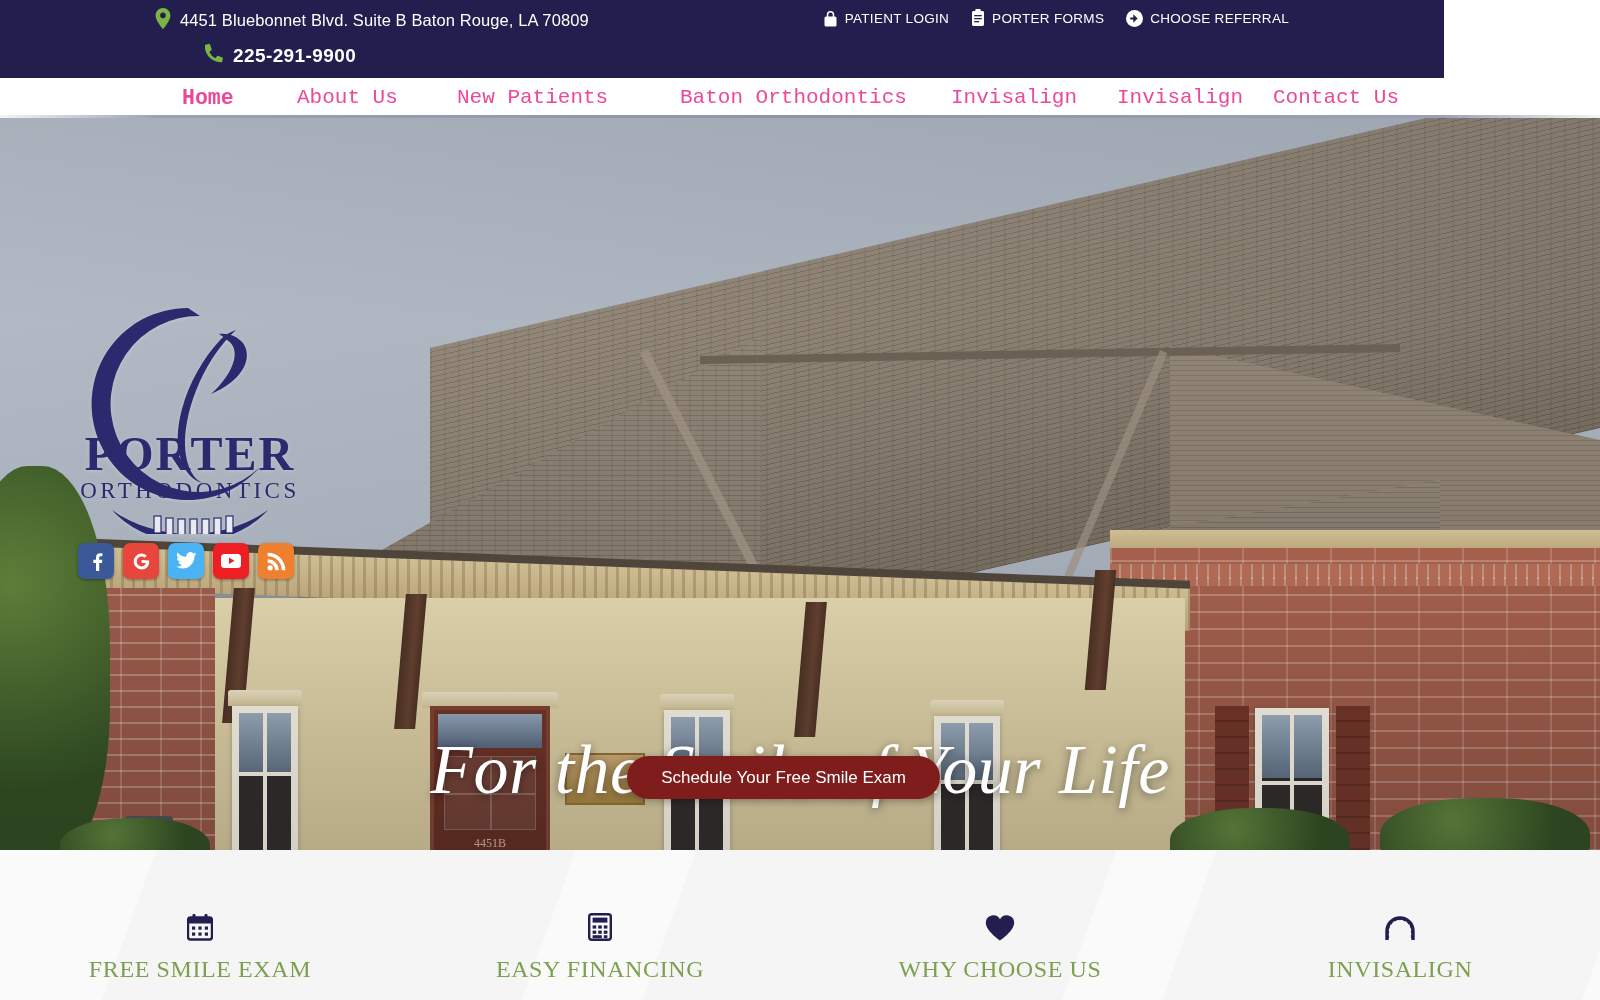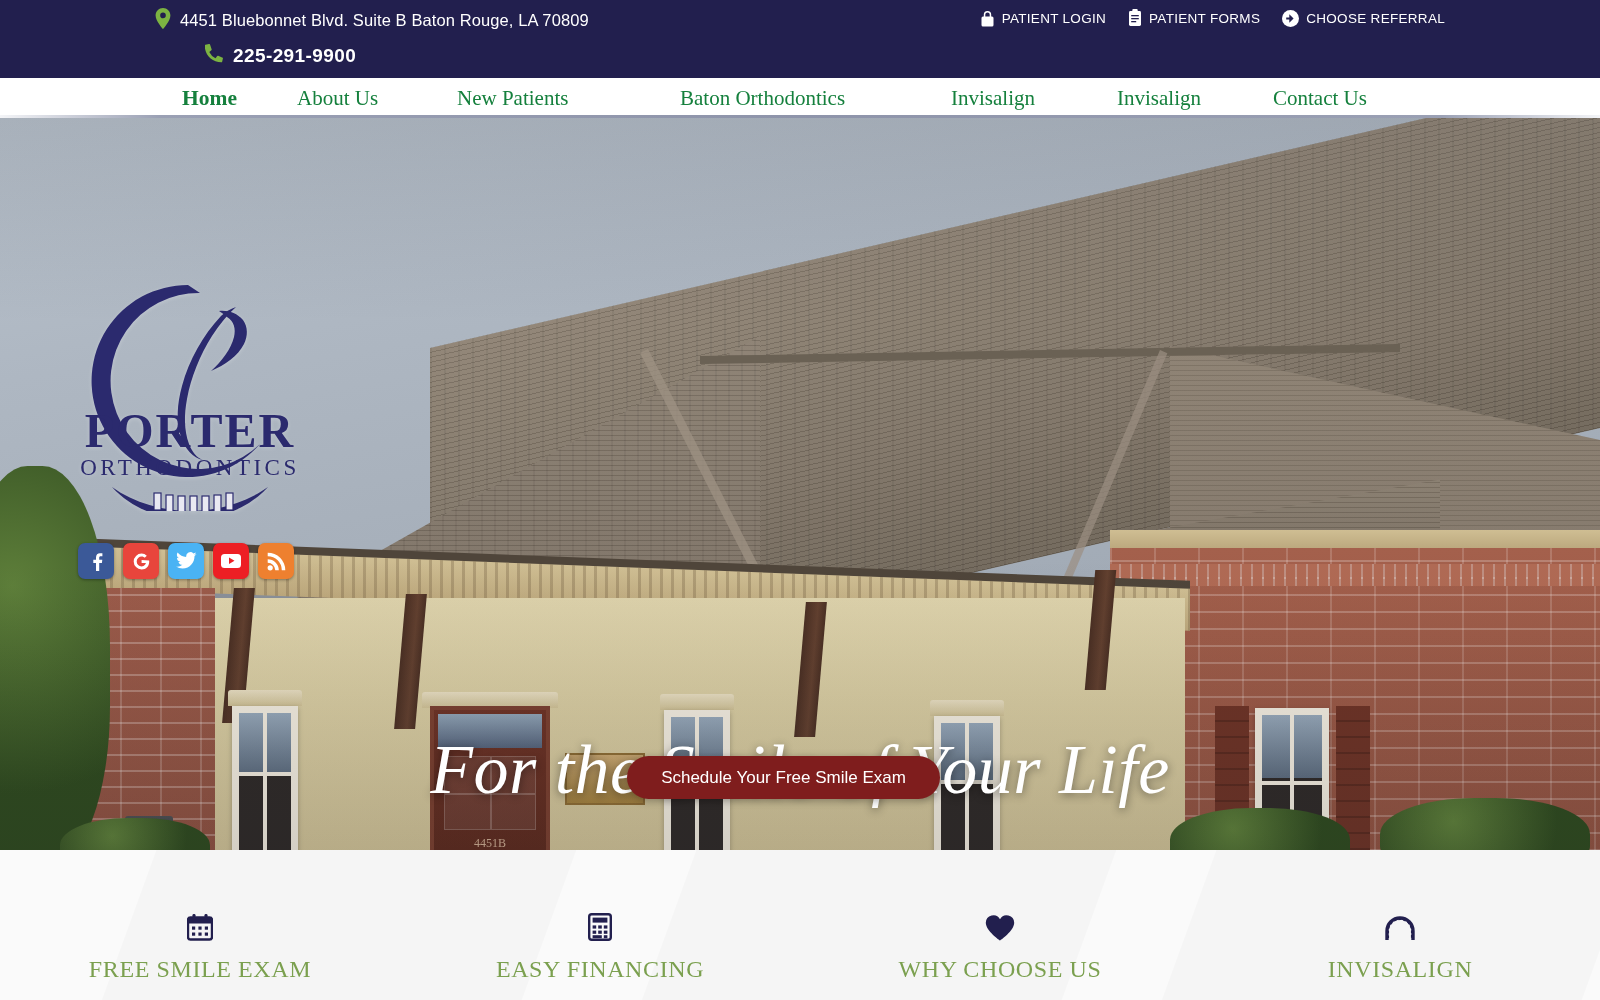--- a/index.html
+++ b/index.html
@@ -6,21 +6,21 @@
   * { margin:0; padding:0; box-sizing:border-box; }
   html,body { width:1600px; height:1000px; overflow:hidden; }
   body {
     font-family:"Liberation Sans", sans-serif;
     background:#ffffff;
   }
 
   
   .topbar{
     position:relative;
-    width:1600px; height:78px;
+    width:1444px; height:78px;
     background:#221f4e;
   }
   .tb-left{
     position:absolute; left:0; top:0; width:760px; height:78px;
   }
   .tb-address{
     position:absolute; left:155px; top:8px;
     display:flex; align-items:center; gap:9px;
     color:#ffffff; font-size:16.5px; letter-spacing:.1px;
     white-space:nowrap;
@@ -50,22 +50,22 @@
   .navwrap{
     position:relative;
     width:1600px; height:40px;
     background:#ffffff;
   }
   .nav{
     position:absolute; left:0; top:0; width:1600px; height:38px;
     display:flex; align-items:center;
   }
   .nav-item{
-    color:#15803d;
-    font-family:Liberation Serif, serif;
+    color:#ec4899;
+    font-family:Liberation Mono, monospace;
     font-size:21px;
     text-decoration:none;
     white-space:nowrap;
     cursor:pointer;
     position:absolute;
     top:8px;
     text-align:right;
   }
   .nav-item.active{ font-weight:bold; font-size:21.5px; }
   .nav-underline{
@@ -234,21 +234,21 @@
     background:radial-gradient(circle at 35% 30%, #5e7f3a, #2f4a1f 70%);
   }
   .hero-fade{
     position:absolute; inset:0;
     background:linear-gradient(180deg, rgba(20,25,35,.10) 0%, rgba(20,25,35,0) 28%, rgba(20,25,35,0) 60%, rgba(20,25,35,.12) 100%);
     pointer-events:none;
   }
 
   
   .logo{
-    position:absolute; left:70px; top:153px;
+    position:absolute; left:70px; top:176px;
     width:240px; height:240px;
   }
   .logo svg{ display:block; filter:drop-shadow(0 1px 2px rgba(255,255,255,.25)); }
 
   
   .socials{
     position:absolute; left:78px; top:425px;
     display:flex; gap:9px;
   }
   .soc{
@@ -354,21 +354,21 @@
     <a class="tb-link" href="#">
       <span>
         <svg width="14" height="18" viewBox="0 0 14 18">
             <rect x="1" y="2" width="12" height="15" rx="1.4" fill="#ffffff"></rect>
             <rect x="4.3" y="0" width="5.4" height="3.4" rx="1" fill="#ffffff"></rect>
             <rect x="3.2" y="6" width="7.6" height="1.3" fill="#221f4e"></rect>
             <rect x="3.2" y="9" width="7.6" height="1.3" fill="#221f4e"></rect>
             <rect x="3.2" y="12" width="5" height="1.3" fill="#221f4e"></rect>
           </svg>
       </span>
-      <span>PATIENT FORMS</span>
+      <span>PORTER FORMS</span>
     </a>
     <a class="tb-link" href="#">
       <span>
         <svg width="17" height="17" viewBox="0 0 17 17">
             <circle cx="8.5" cy="8.5" r="8.5" fill="#ffffff"></circle>
             <path d="M7.3 4.2l4.3 4.3-4.3 4.3V9.5H4.2v-2h3.1z" fill="#221f4e"></path>
           </svg>
       </span>
       <span>CHOOSE REFERRAL</span>
     </a>

